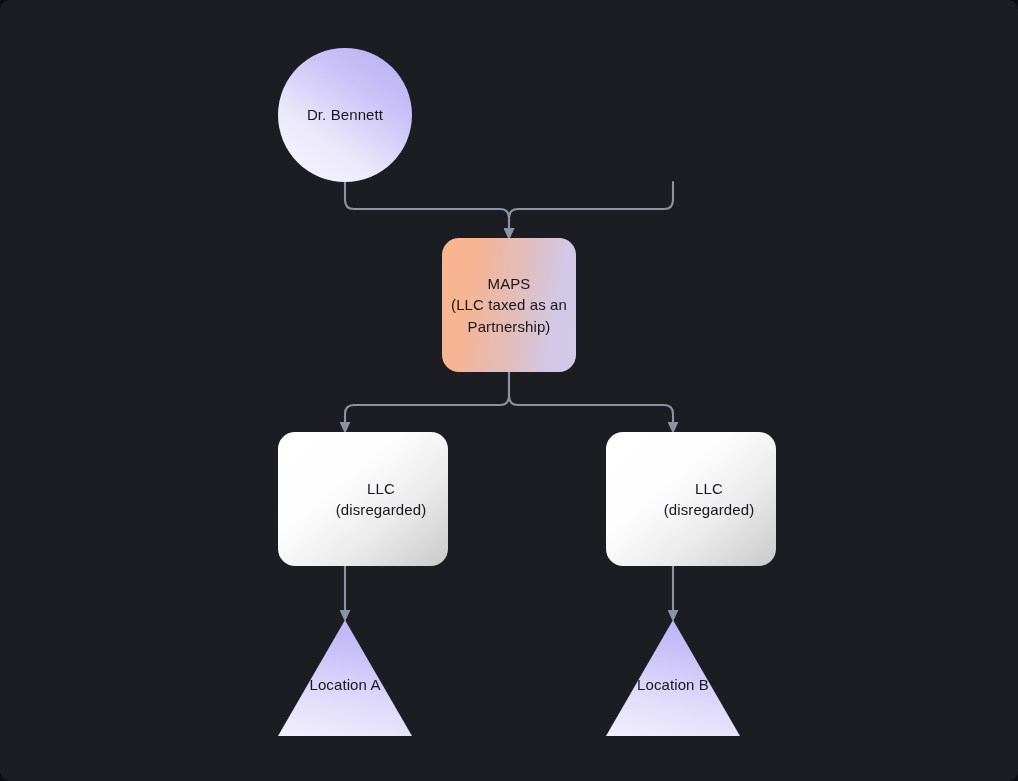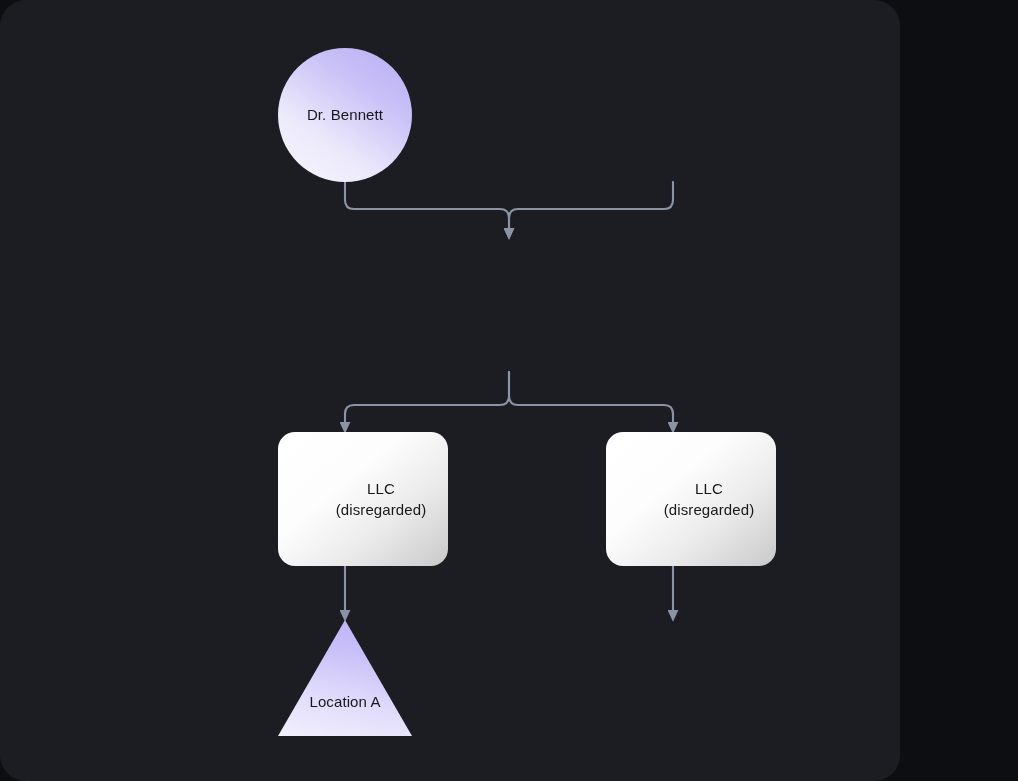--- a/index.html
+++ b/index.html
@@ -8,24 +8,24 @@
     background: #0d0e11;
   }
   body {
     width: 1018px;
     height: 781px;
     font-family: "Liberation Sans", sans-serif;
     overflow: hidden;
   }
   #canvas {
     position: relative;
-    width: 900px;
+    width: 1018px;
     height: 781px;
     background: #1b1d22;
-    border-radius: 26px;
+    border-radius: 10px;
     overflow: hidden;
   }
   #edges {
     position: absolute;
     left: 0; top: 0;
     width: 1018px;
     height: 781px;
     pointer-events: none;
   }
   .node {
@@ -70,21 +70,21 @@
   #sub-0 { left: 278px; top: 432px; }
   #sub-1 { left: 606px; top: 432px; }
 
   
   .location {
     width: 134px;
     height: 116px;
     background: linear-gradient(193deg, #bcb0f6 0%, #c7bdf8 28%, #ded9fb 62%, #f2f0fd 100%);
     clip-path: polygon(50% 0%, 100% 100%, 0% 100%);
     align-items: flex-end;
-    padding-bottom: 24px;
+    padding-bottom: 41px;
     box-sizing: border-box;
   }
   #loc-0 { left: 278px; top: 620px; }
   #loc-1 { left: 606px; top: 620px; }
 
   .node-label { display: block; }
 </style>
 </head>
 <body>
 
@@ -110,29 +110,37 @@
 
       <path d="M 673 566 L 673 611" marker-end="url(#arrow)"></path>
     </g>
   </svg>
 
   <div id="owner-0" class="node owner">
     <span class="node-label">Dr. Bennett</span>
   </div>
 
 
+  <div id="entity-maps" class="node entity">
+    <span class="node-label">MAPS
+(LLC taxed as an
+Partnership)</span>
+  </div>
 
   <div id="sub-0" class="node subsidiary">
     <span class="node-label">LLC
 (disregarded)</span>
   </div>
 
   <div id="sub-1" class="node subsidiary">
     <span class="node-label">LLC
 (disregarded)</span>
   </div>
 
   <div id="loc-0" class="node location">
     <span class="node-label">Location A</span>
   </div>
 
+  <div id="loc-1" class="node location">
+    <span class="node-label">Location B</span>
+  </div>
 
 </div>
 
 </body></html>

